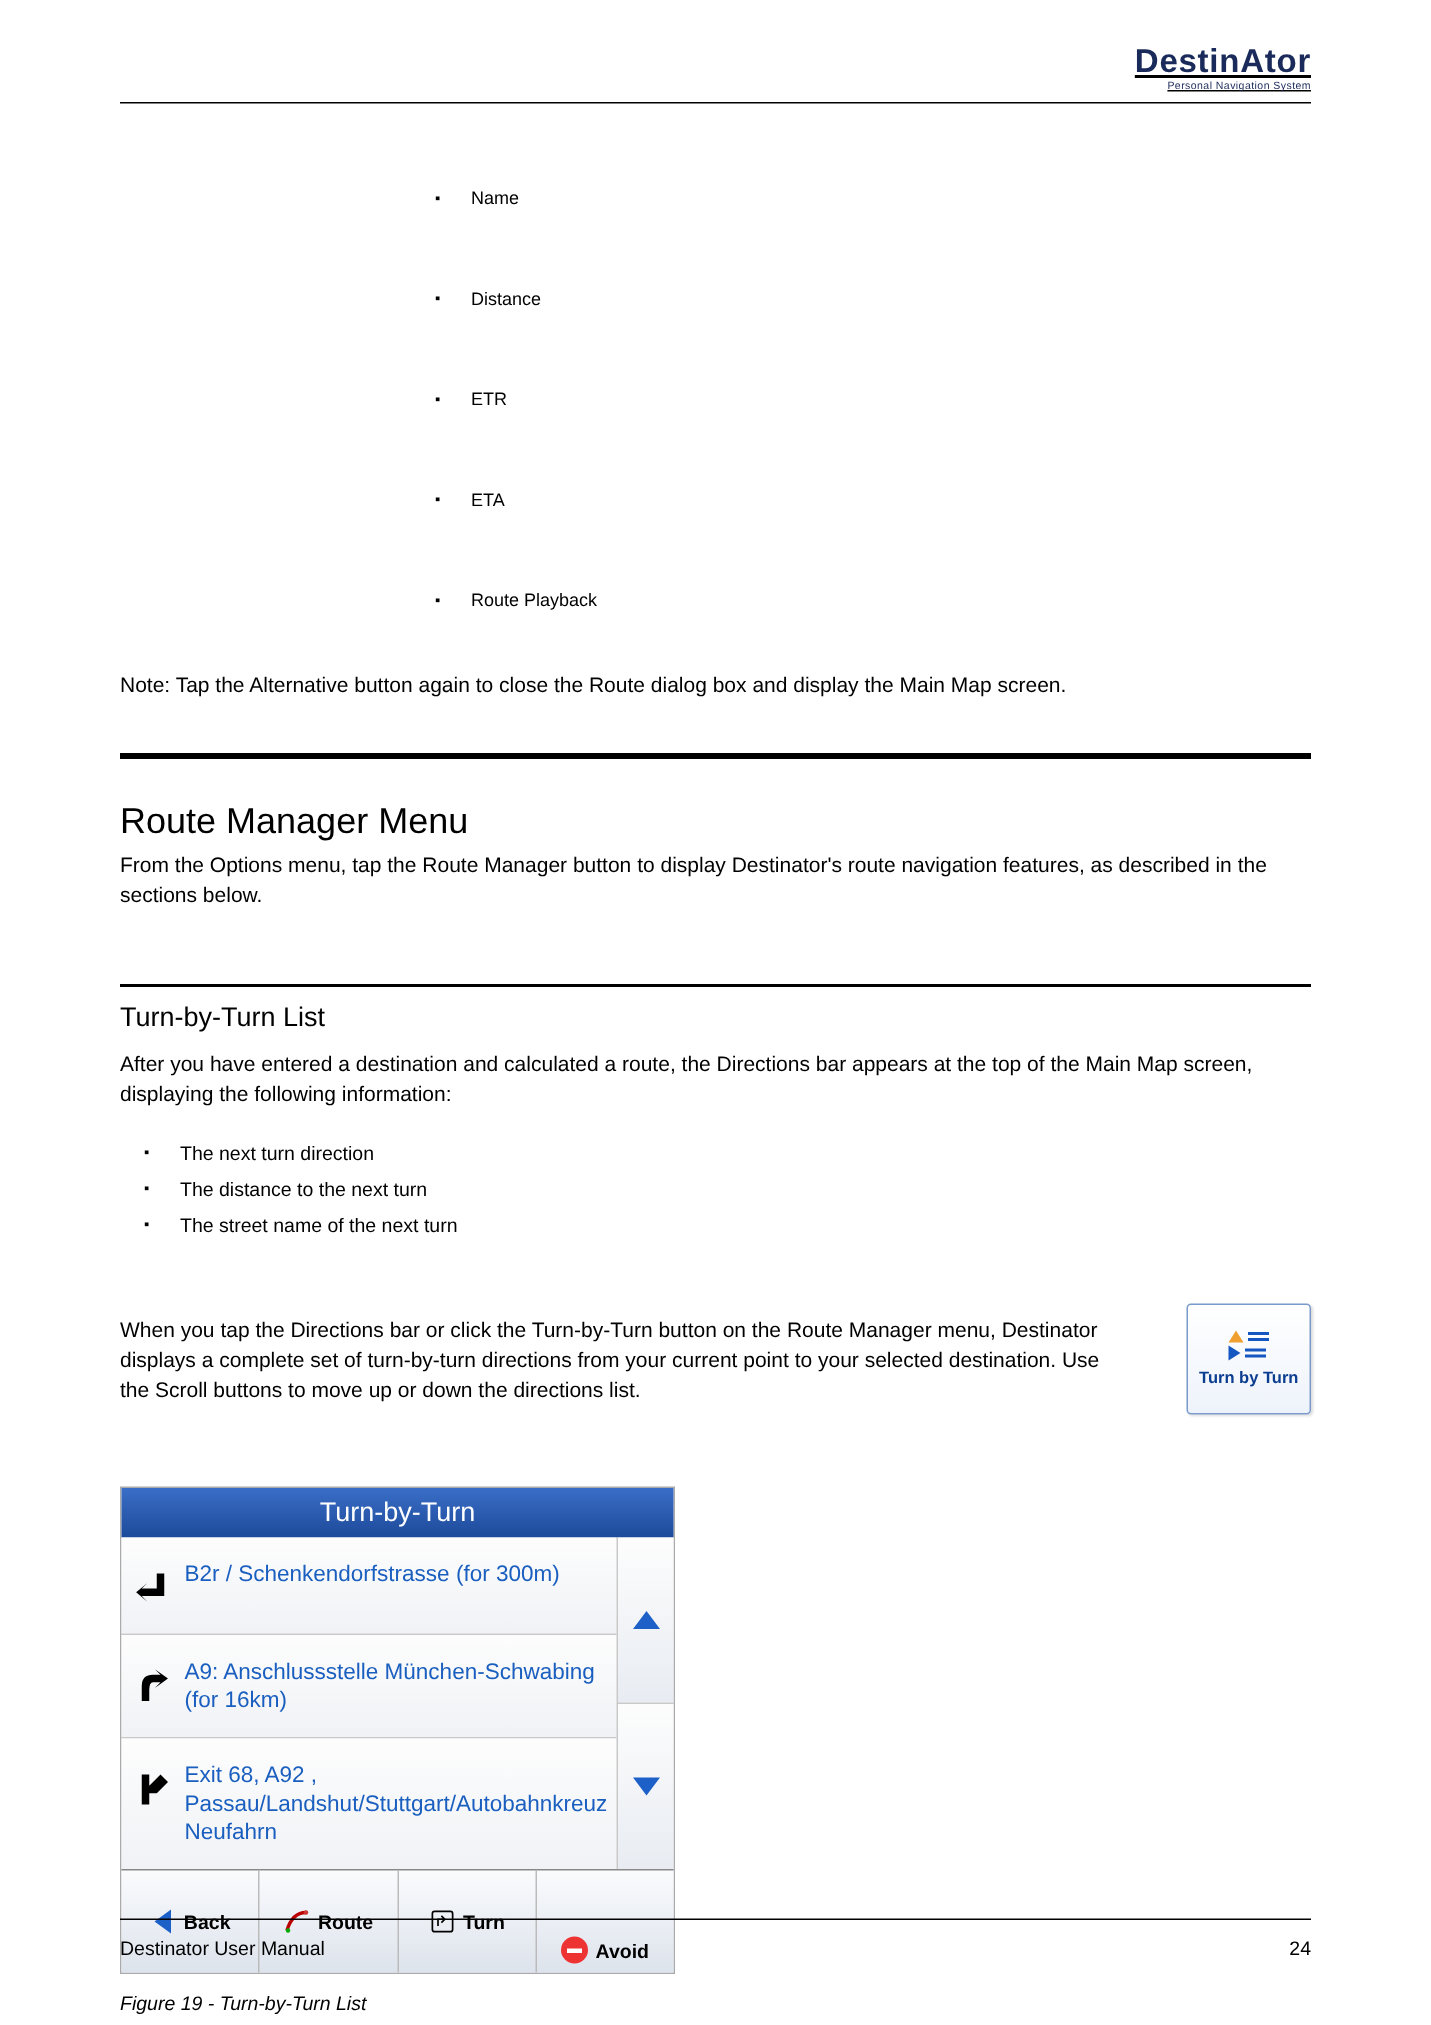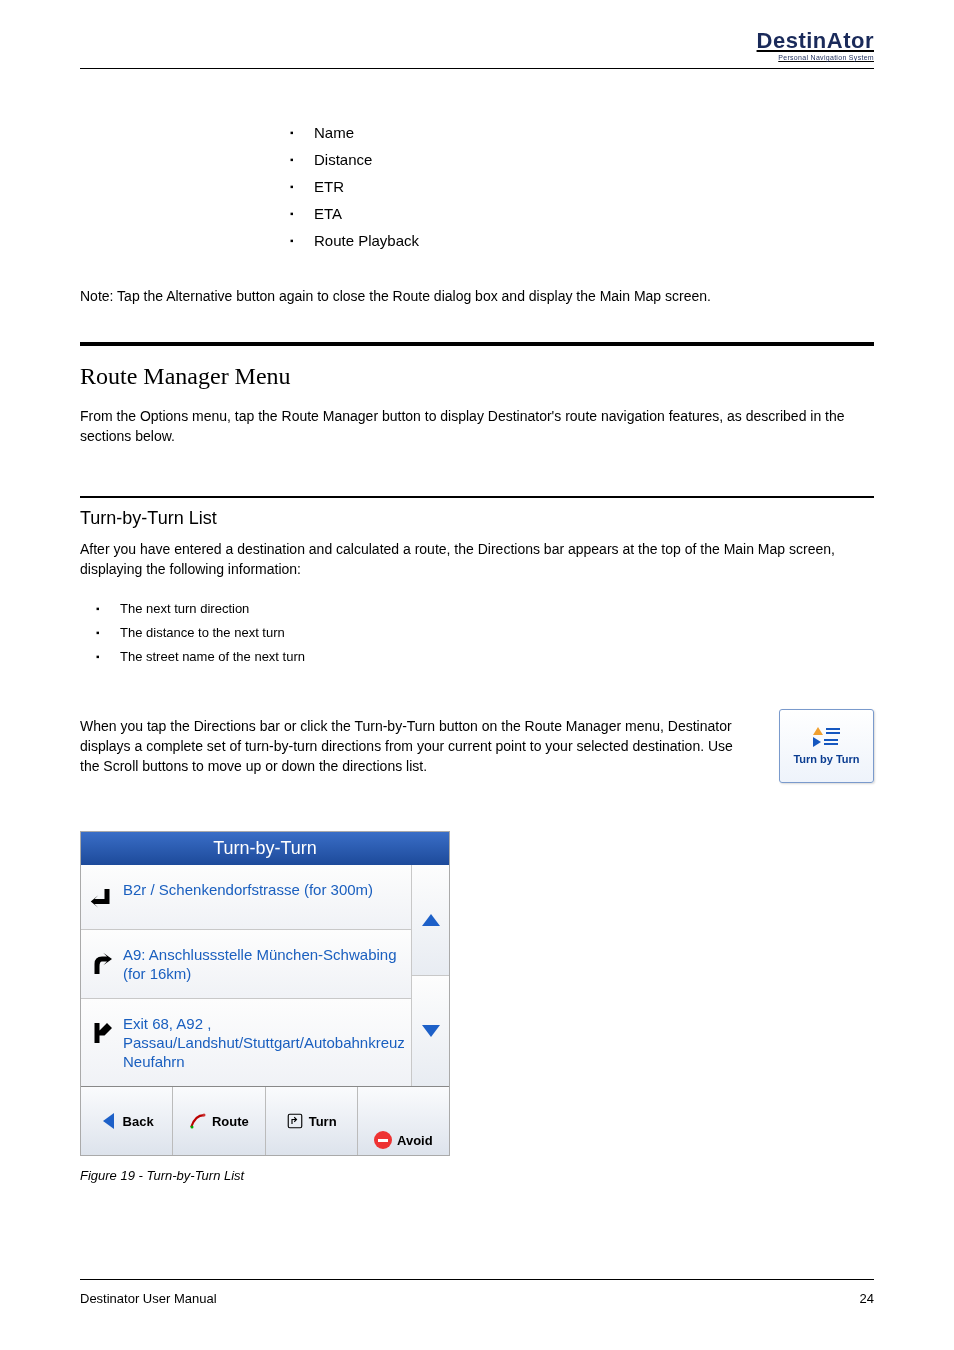--- a/index.html
+++ b/index.html
@@ -38,23 +38,24 @@
     border: none;
     border-top: 1px solid #000;
   }
   .bullet-list {
     margin: 50px 0 0 210px;
     list-style: none;
   }
   .bullet-list li {
     position: relative;
     padding-left: 24px;
-    font-size: 15px;
+    font-size: 12px;
     line-height: 27px;
     color: #000;
+    margin-top: 40px;
   }
   .bullet-list li::before {
     content: "▪";
     position: absolute;
     left: 0;
     top: 0;
     font-size: 10px;
     color: #000;
   }
   .note {
@@ -63,23 +64,22 @@
     line-height: 20px;
   }
   .section-rule {
     border: none;
     border-top: 4px solid #000;
     margin-top: 36px;
   }
   .section-title {
     font-size: 24px;
     font-weight: normal;
-    margin-top: 17px;
+    margin-top: 28px;
     color: #000;
-    font-family: Liberation Serif, serif;
   }
   .sub-rule {
     border: none;
     border-top: 2px solid #000;
     margin-top: 50px;
   }
   .sub-title {
     font-size: 18px;
     font-weight: normal;
     margin-top: 10px;
@@ -105,21 +105,21 @@
     display: flex;
     align-items: center;
     margin-top: 40px;
   }
   .tbt-text {
     font-size: 14px;
     line-height: 20px;
     flex: 1;
   }
   .tbt-button {
-    width: 95px;
+    width: 83px;
     height: 74px;
     border: 1px solid #7a9acc;
     border-radius: 3px;
     background: linear-gradient(#ffffff,#eef3fb);
     display: flex;
     flex-direction: column;
     align-items: center;
     justify-content: center;
     margin-left: 42px;
     box-shadow: 1px 1px 2px rgba(0,0,0,0.15);
@@ -295,21 +295,21 @@
     <li>Distance</li>
     <li>ETR</li>
     <li>ETA</li>
     <li>Route Playback</li>
   </ul>
 
   <p class="note">Note: Tap the Alternative button again to close the Route dialog box and display the Main Map screen.</p>
 
   <hr class="section-rule">
   <h1 class="section-title">Route Manager Menu</h1>
-  <p class="note" style="margin-top:16px">From the Options menu, tap the Route Manager button to display Destinator's route navigation features, as described in the sections below.</p>
+  <p class="note" style="margin-top:4px">From the Options menu, tap the Route Manager button to display Destinator's route navigation features, as described in the sections below.</p>
 
   <hr class="sub-rule">
   <h2 class="sub-title">Turn-by-Turn List</h2>
   <p class="note" style="margin-top:10px">After you have entered a destination and calculated a route, the Directions bar appears at the top of the Main Map screen, displaying the following information:</p>
 
   <ul class="sub-list">
     <li>The next turn direction</li>
     <li>The distance to the next turn</li>
     <li>The street name of the next turn</li>
   </ul>

